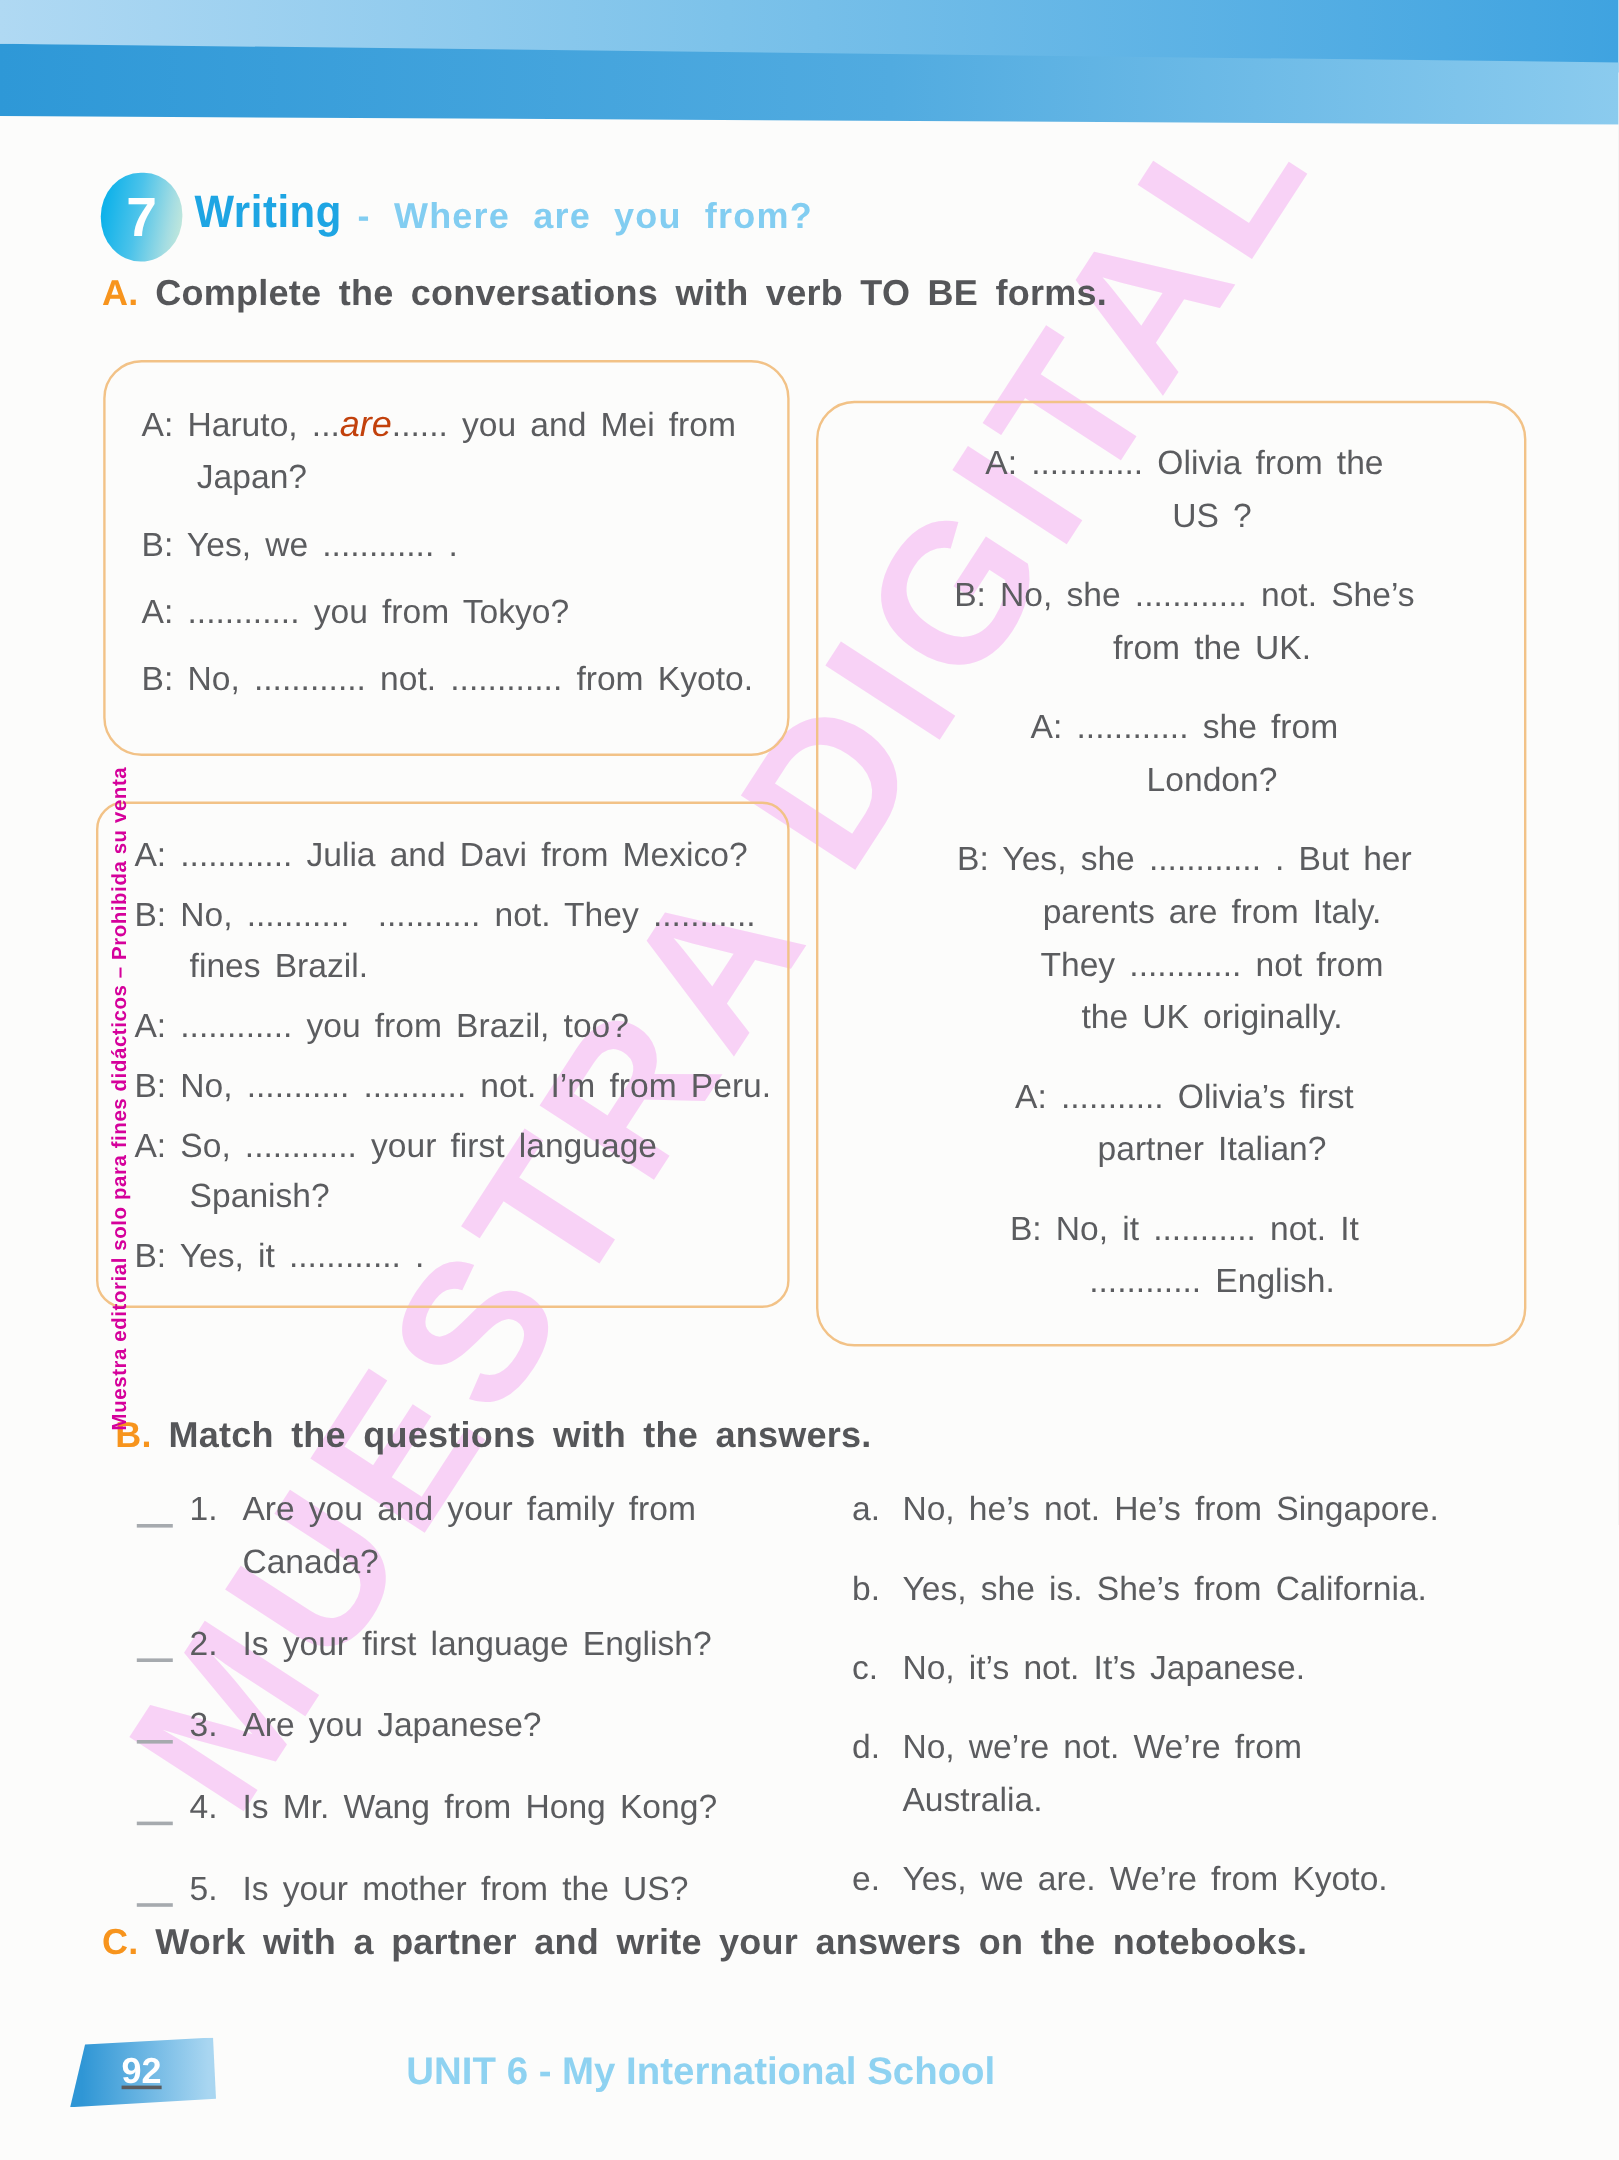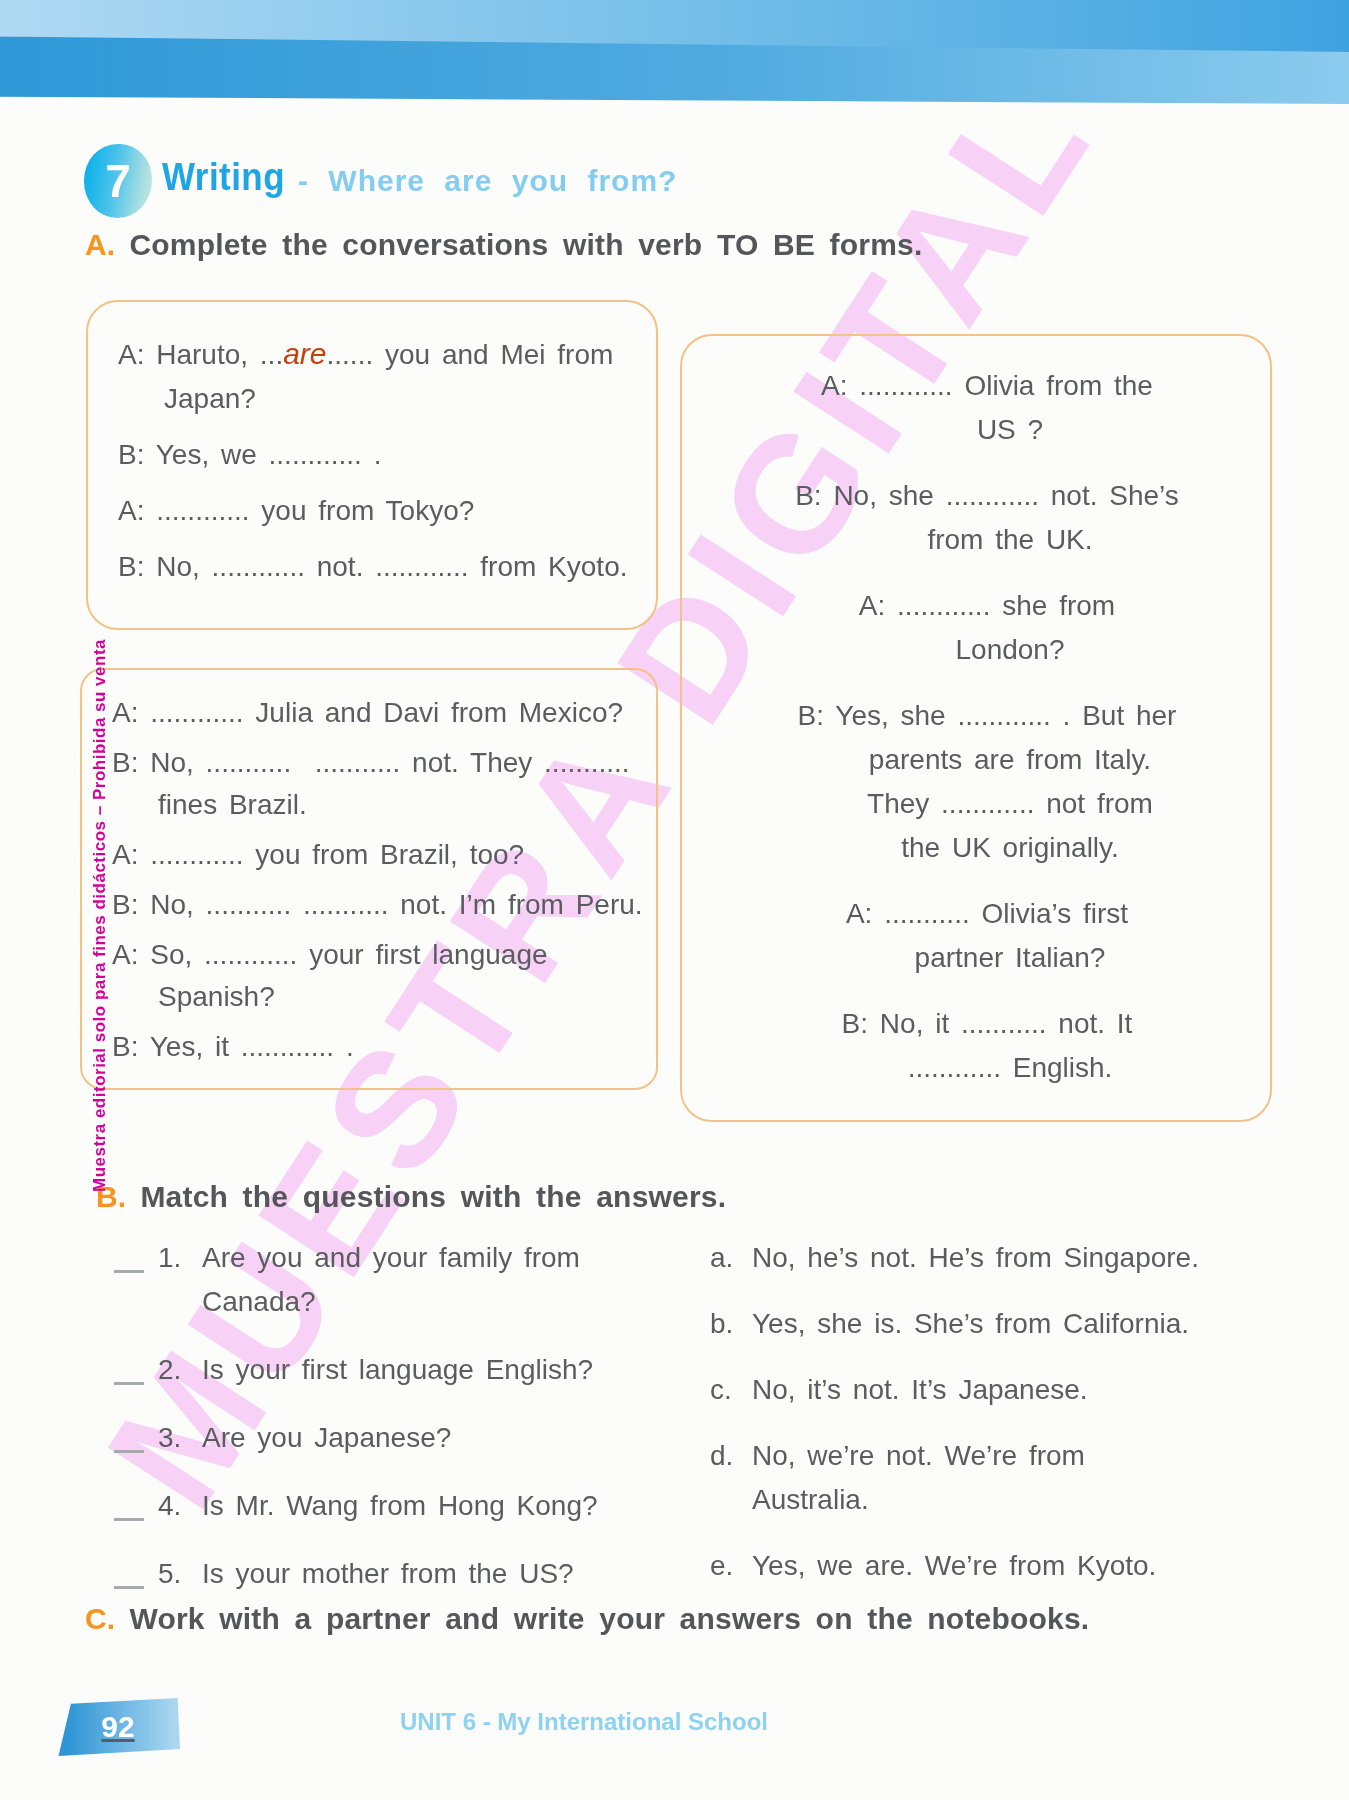--- a/index.html
+++ b/index.html
@@ -99,21 +99,21 @@
   
   .footer-badge {
     position:absolute; left:56px; top:1698px; width:124px; height:58px; z-index:1;
     clip-path:polygon(12% 10%,98% 0,100% 88%,2% 100%);
     background:linear-gradient(90deg,#2f96d5 10%,#a9d6f1 95%);
     display:flex; align-items:center; justify-content:center;text-decoration:underline;
   }
   .footer-badge span { color:#fff; font-size:30px; font-weight:bold; }
   .unit-title {
     position:absolute; left:0; width:1168px; top:1708px; text-align:center;
-    font-size:24px; font-weight:bold; color:#8ed2f1; z-index:1;
+    font-size:32px; font-weight:bold; color:#8ed2f1; z-index:1;
   }
 </style>
 </head>
 <body>
 
 <div class="page">
 
   <div class="header-band">
     <div class="band-top"></div>
     <div class="band-main"></div>

